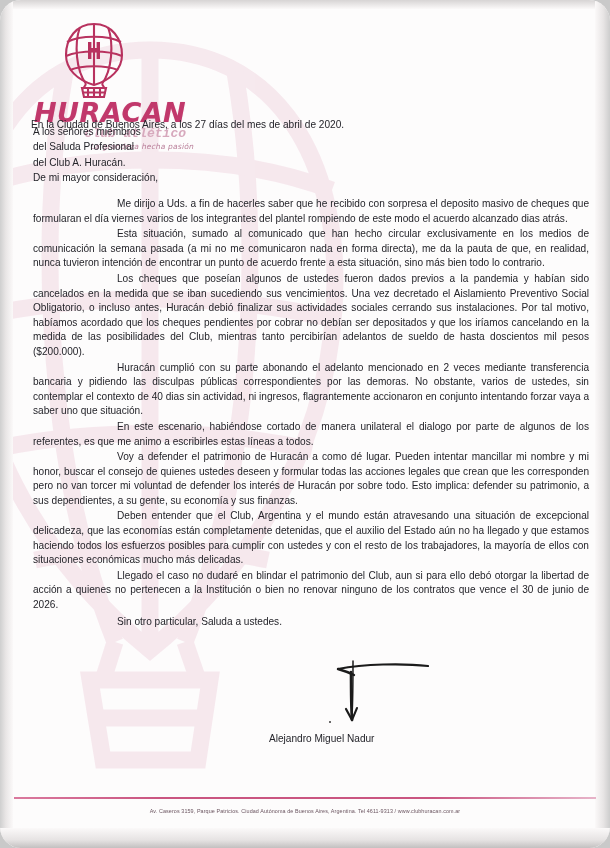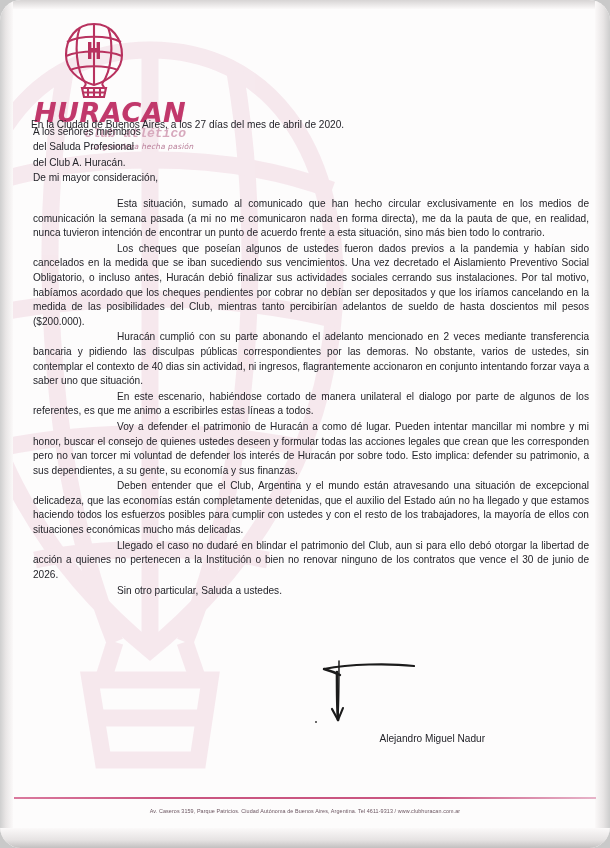--- a/index.html
+++ b/index.html
@@ -141,24 +141,24 @@
   }
   #paragraphs p.closing {
     text-indent: 84px;
     text-align: left;
     margin-top: 2px;
   }
 
   
   #signature-block {
     position: absolute;
-    left: 255px;
+    left: 269px;
     top: 660px;
     width: 230px;
-    text-align: right;
+    text-align: left;
   }
   #signature-mark { display: block; margin: 0 auto; }
   #sig-name {
     font-size: 10.1px;
     color: #24242a;
     margin-top: 2px;
     line-height: 13px;
   }
   #sig-title {
     font-size: 10.1px;
@@ -254,20 +254,21 @@
     <div class="dateline">En la Ciudad de Buenos Aires, a los 27 días del mes de abril de 2020.</div>
 
     <div id="addressee">
       <div>A los señores miembros</div>
       <div>del Saluda Profesional</div>
       <div>del Club A. Huracán.</div>
       <div>De mi mayor consideración,</div>
     </div>
 
     <div id="paragraphs">
+      <p>Me dirijo a Uds. a fin de hacerles saber que he recibido con sorpresa el deposito masivo de cheques que formularan el día viernes varios de los integrantes del plantel rompiendo de este modo el acuerdo alcanzado dias atrás.</p>
       <p>Esta situación, sumado al comunicado que han hecho circular exclusivamente en los medios de comunicación la semana pasada (a mi no me comunicaron nada en forma directa), me da la pauta de que, en realidad, nunca tuvieron intención de encontrar un punto de acuerdo frente a esta situación, sino más bien todo lo contrario.</p>
       <p>Los cheques que poseían algunos de ustedes fueron dados previos a la pandemia y habían sido cancelados en la medida que se iban sucediendo sus vencimientos. Una vez decretado el Aislamiento Preventivo Social Obligatorio, o incluso antes, Huracán debió finalizar sus actividades sociales cerrando sus instalaciones. Por tal motivo, habíamos acordado que los cheques pendientes por cobrar no debían ser depositados y que los iríamos cancelando en la medida de las posibilidades del Club, mientras tanto percibirían adelantos de sueldo de hasta doscientos mil pesos ($200.000).</p>
       <p>Huracán cumplió con su parte abonando el adelanto mencionado en 2 veces mediante transferencia bancaria y pidiendo las disculpas públicas correspondientes por las demoras. No obstante, varios de ustedes, sin contemplar el contexto de 40 dias sin actividad, ni ingresos, flagrantemente accionaron en conjunto intentando forzar vaya a saber uno que situación.</p>
       <p>En este escenario, habiéndose cortado de manera unilateral el dialogo por parte de algunos de los referentes, es que me animo a escribirles estas líneas a todos.</p>
       <p>Voy a defender el patrimonio de Huracán a como dé lugar. Pueden intentar mancillar mi nombre y mi honor, buscar el consejo de quienes ustedes deseen y formular todas las acciones legales que crean que les corresponden pero no van torcer mi voluntad de defender los interés de Huracán por sobre todo. Esto implica: defender su patrimonio, a sus dependientes, a su gente, su economía y sus finanzas.</p>
       <p>Deben entender que el Club, Argentina y el mundo están atravesando una situación de excepcional delicadeza, que las economías están completamente detenidas, que el auxilio del Estado aún no ha llegado y que estamos haciendo todos los esfuerzos posibles para cumplir con ustedes y con el resto de los trabajadores, la mayoría de ellos con situaciones económicas mucho más delicadas.</p>
       <p>Llegado el caso no dudaré en blindar el patrimonio del Club, aun si para ello debó otorgar la libertad de acción a quienes no pertenecen a la Institución o bien no renovar ninguno de los contratos que vence el 30 de junio de 2026.</p>
       <p class="closing">Sin otro particular, Saluda a ustedes.</p>
     </div>
   </div>

